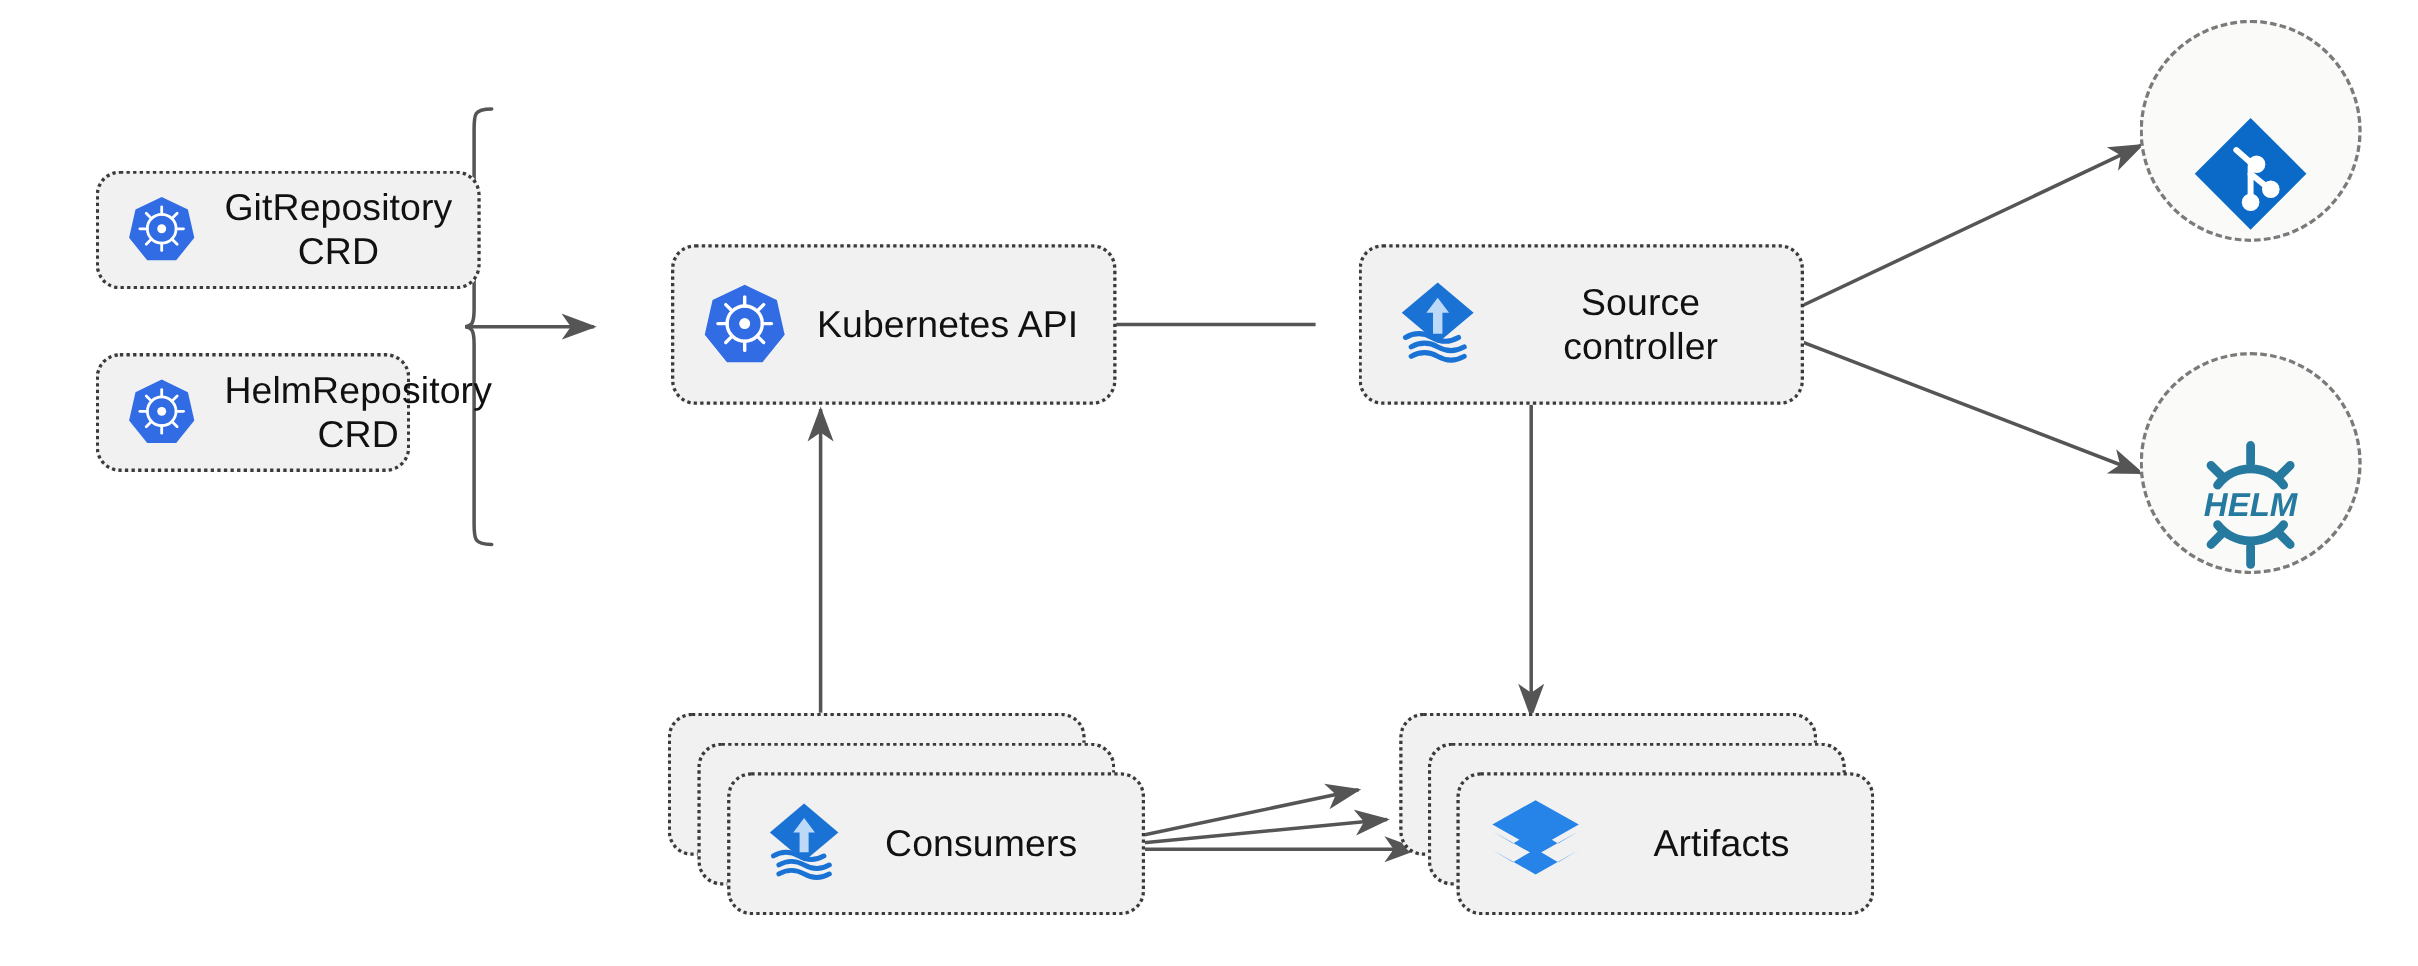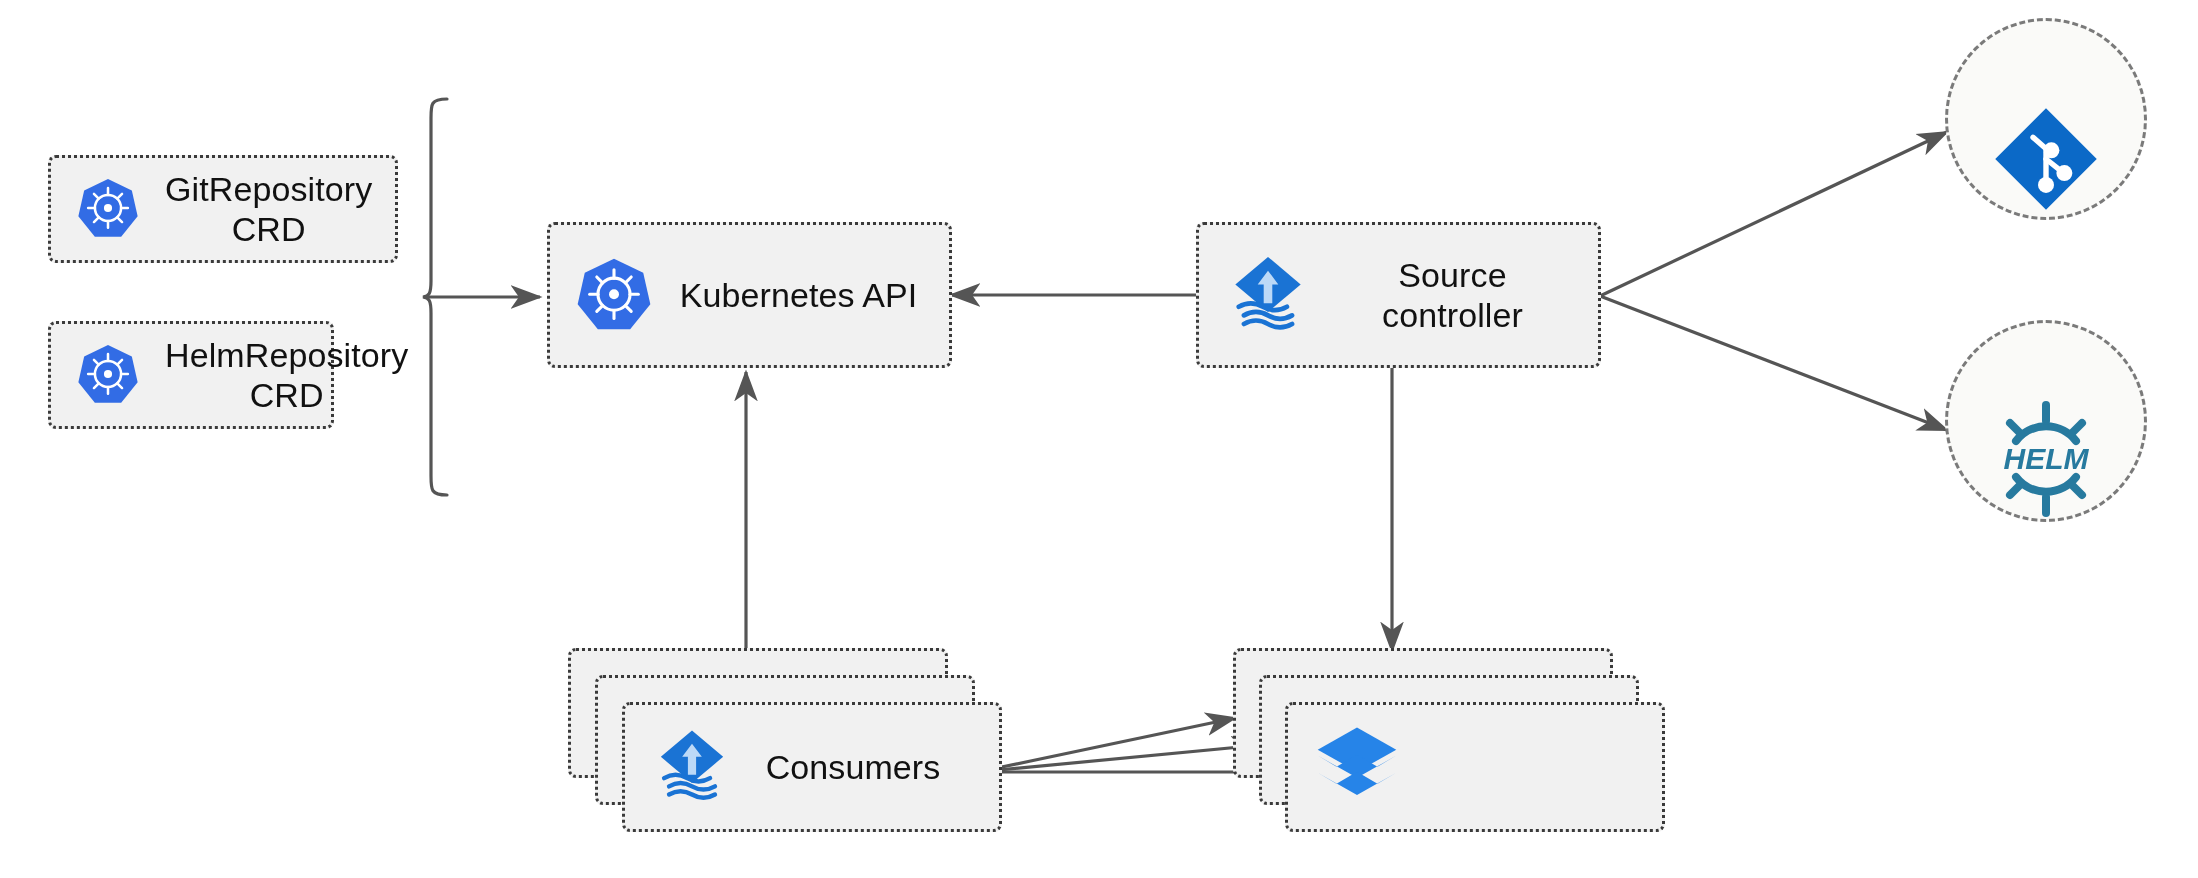--- a/index.html
+++ b/index.html
@@ -4,25 +4,26 @@
 <style>
   html,body{margin:0;padding:0;background:#ffffff;}
   body{font-family:"Liberation Sans","DejaVu Sans",sans-serif;}
   #canvas{position:relative;width:2198px;height:878px;background:#ffffff;overflow:hidden;}
 
   
   .card{
     position:absolute;
     background:#f1f1f1;
     border:3px dotted #3a3a3a;
-    border-radius:8px;
+    border-radius:22px;
     box-sizing:border-box;
     display:flex;
     align-items:center;
     justify-content:flex-start;
+    margin-left:39px;
   }
   .card.ghost{background:#f1f1f1;}
   .card-inner{
     display:flex;align-items:center;gap:26px;width:100%;
     padding:0 26px;box-sizing:border-box;
   }
   .node-label{
     color:#111111;
     font-size:34px;
     line-height:1.18;
@@ -126,21 +127,21 @@
             <path d="M22.4 42.6 L17.5 47.5"></path>
           </g>
           <circle cx="32" cy="33" r="4.2" fill="#ffffff"></circle>
         </svg>
       </span>
       <span class="node-label">HelmRepository
 CRD</span>
     </div>
   </div>
 
-  <div class="card" style="left:547px; top:222px; width:405px; height:146px;justify-content:center;">
+  <div class="card" style="left:571px; top:222px; width:405px; height:146px;justify-content:center;">
     <div class="card-inner" style="gap:22px;">
       <span class="icon">
         <svg width="76" height="76" viewBox="0 0 64 64">
           <path d="M32 3.2 L56.6 15 L62.6 41.5 L45.6 62.6 L18.4 62.6 L1.4 41.5 L7.4 15 Z" fill="#326ce5"></path>
           <g fill="none" stroke="#ffffff" stroke-width="2.6" stroke-linecap="round">
             <circle cx="32" cy="33" r="13.5"></circle>
             <path d="M32 12.5 L32 19.5"></path>
             <path d="M32 46.5 L32 53.5"></path>
             <path d="M11.5 33 L18.5 33"></path>
             <path d="M45.5 33 L52.5 33"></path>
@@ -197,20 +198,21 @@
   <div class="card ghost" style="left:1259px; top:675px; width:380px; height:130px; z-index:2;"></div>
   <div class="card" style="left:1285px; top:702px; width:380px; height:130px; z-index:3;">
     <div class="card-inner" style="gap:16px;">
       <span class="icon">
         <svg width="86" height="82" viewBox="0 0 100 96">
           <path d="M50 4 L96 30 L50 56 L4 30 Z" fill="#2684e8"></path>
           <path d="M50 36 L74 50 L96 37 L50 63 L4 37 L26 50 Z" fill="#2684e8"></path>
           <path d="M50 56 L74 70 L96 57 L50 83 L4 57 L26 70 Z" fill="#2684e8"></path>
         </svg>
       </span>
+      <span class="node-label">Artifacts</span>
     </div>
   </div>
 
   <div class="circle" style="left:1945px; top:18px; width:202px; height:202px;">
     <span class="icon">
       <svg width="108" height="108" viewBox="0 0 100 100">
         <path d="M50 3 L97 50 L50 97 L3 50 Z" fill="#0b69c7"></path>
         <g stroke="#ffffff" stroke-width="5" fill="none" stroke-linecap="round">
           <path d="M50 72 L50 44"></path>
           <path d="M50 50 L65 62"></path>

